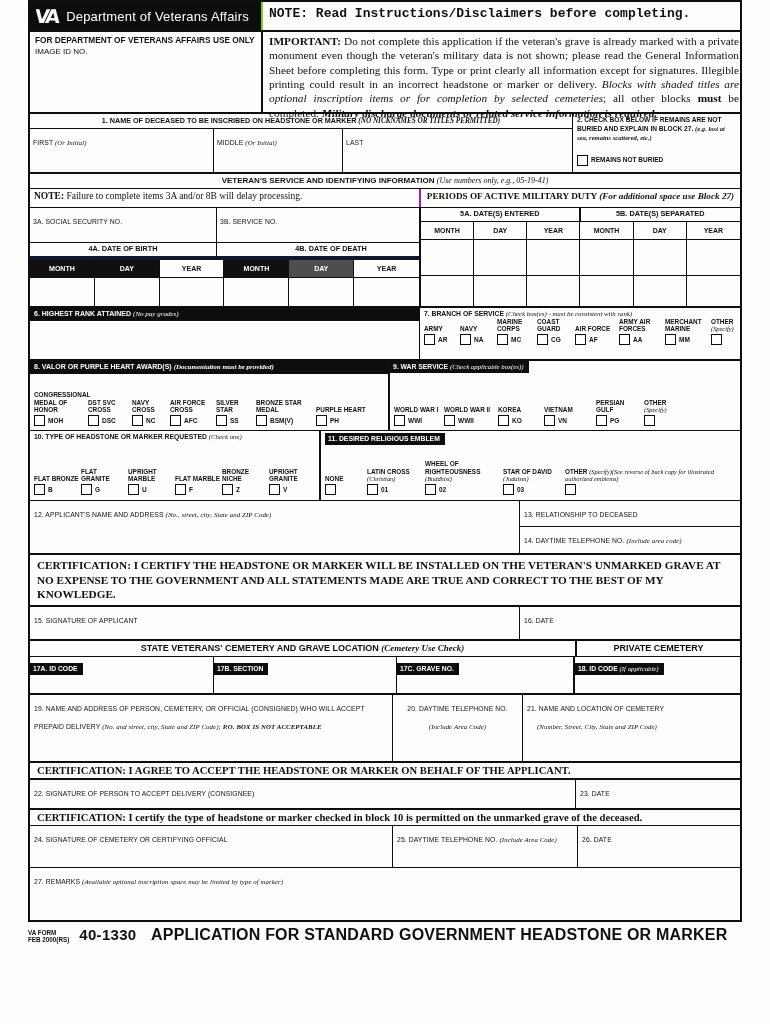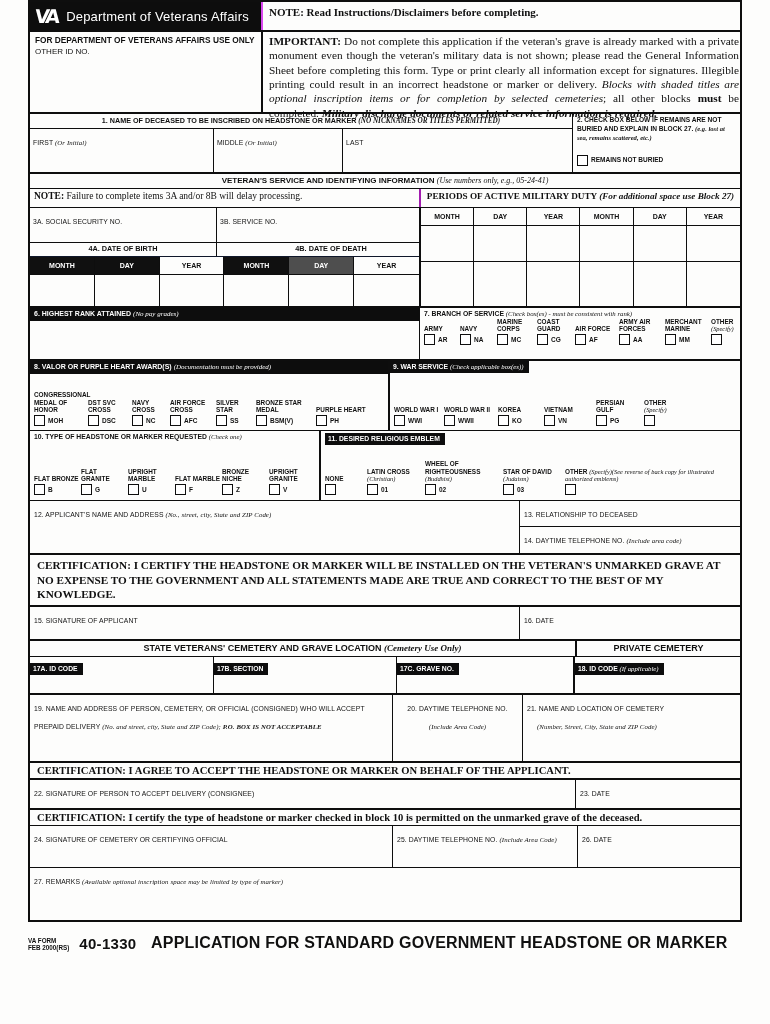--- a/index.html
+++ b/index.html
@@ -11,21 +11,21 @@
   .br1{border-right:1px solid #0e0e0e;} .br2{border-right:2px solid #0e0e0e;}
   .serif{font-family:"Liberation Serif",serif;}
   .it{font-style:italic;} .b{font-weight:bold;}
   .lbl{font-size:6.8px;line-height:1.25;letter-spacing:.1px;}
   .cell{box-sizing:border-box;padding:2px 3px;position:relative;}
   
   .hdr{height:30px;}
   .hdr-left{width:231px;background:#0d0d0d;color:#fff;display:flex;align-items:center;padding-left:5px;box-sizing:border-box;}
   .valogo{font-weight:bold;font-size:19px;letter-spacing:-3px;font-family:"DejaVu Sans",sans-serif;transform:skewX(-6deg);margin-right:9px;}
   .deptname{font-size:13px;letter-spacing:.2px;}
-  .hdr-right{flex:1;border-left:2px solid #d946ef;padding:4px 6px;font-size:11px;}
+  .hdr-right{flex:1;border-left:2px solid #84cc16;padding:4px 6px;font-size:13px;font-family:Liberation Mono, monospace;}
   .r2{height:82px;}
   .useonly{width:231px;padding:3px 5px;box-sizing:border-box;font-size:8.3px;font-weight:bold;line-height:1.3;}
   .imageid{font-weight:normal;font-size:8px;margin-top:1px;}
   .important{flex:1;border-left:2px solid #0e0e0e;padding:2px 1px 2px 6px;font-size:11.3px;line-height:1.27;text-align:justify;box-sizing:border-box;}
   
   .r3{height:60px;}
   .b1{width:542px;display:flex;flex-direction:column;}
   .b1title{height:15px;text-align:center;font-size:7.2px;font-weight:bold;padding-top:2px;box-sizing:border-box;}
   .b1fields{flex:1;display:flex;}
   .b2{flex:1;border-left:1px solid #0e0e0e;display:flex;flex-direction:column;padding:2px 4px;box-sizing:border-box;font-size:6.6px;font-weight:bold;line-height:1.35;}
@@ -35,21 +35,21 @@
   
   .svc{height:15px;text-align:center;font-size:8px;font-weight:bold;padding-top:2px;box-sizing:border-box;}
   .r5{height:19px;}
   .noteleft{width:389px;padding:2px 4px;font-size:9.5px;box-sizing:border-box;}
   .periods{flex:1;border-left:2px solid #a21caf;text-align:center;font-size:9.2px;font-weight:bold;padding-top:2px;box-sizing:border-box;}
   
   .r6{height:100px;}
   .r6l{width:389px;display:flex;flex-direction:column;}
   .r6r{flex:1;border-left:2px solid #0e0e0e;display:flex;flex-direction:column;}
   .r6a{height:34px;display:flex;border-bottom:1px solid #0e0e0e;}
-  .r6b{height:13px;display:flex;border-bottom:1px solid #0f172a;font-size:7.3px;font-weight:bold;text-align:center;gap:26px;}
+  .r6b{height:13px;display:flex;border-bottom:4px solid #0f172a;font-size:7.3px;font-weight:bold;text-align:center;gap:26px;}
   .r6c{height:17px;display:flex;border-bottom:1px solid #0e0e0e;font-size:7px;font-weight:bold;text-align:center;}
   .r6d{flex:1;display:flex;}
   .dcol{width:16.666%;box-sizing:border-box;border-right:1px solid #0e0e0e;display:flex;align-items:center;justify-content:center;}
   .dcol:last-child{border-right:none;}
   .dk{background:#101010;color:#fff;} .dk2{background:#4e4e4e;color:#fff;}
   .hd5{width:50%;box-sizing:border-box;text-align:center;font-size:7.3px;font-weight:bold;padding-top:1px;}
   .r6e{height:13px;display:flex;border-bottom:1px solid #0e0e0e;}
   .r6f{height:17px;display:flex;border-bottom:1px solid #0e0e0e;font-size:7px;font-weight:bold;}
   .r6g{height:35px;display:flex;border-bottom:1px solid #0e0e0e;}
   .r6h{flex:1;display:flex;}
@@ -95,21 +95,21 @@
   .b21{flex:1;border-left:1px solid #0e0e0e;box-sizing:border-box;padding:2px 4px;}
   .r17{height:30px;}
   .b22{width:545px;box-sizing:border-box;padding:2px 4px;}
   .b23{flex:1;border-left:1px solid #0e0e0e;padding:2px 4px;}
   .r19{height:42px;}
   .b24{width:362px;box-sizing:border-box;padding:2px 4px;}
   .b25{width:185px;border-left:1px solid #0e0e0e;box-sizing:border-box;padding:2px 4px;}
   .b26{flex:1;border-left:1px solid #0e0e0e;padding:2px 4px;}
   .r20{height:52px;padding:2px 4px;box-sizing:border-box;}
   
-  .footer{width:714px;margin:12px 0 0 28px;display:flex;align-items:flex-end;}
+  .footer{width:714px;margin:4px 0 0 28px;display:flex;align-items:center;}
   .vaform{font-size:6.3px;font-weight:bold;line-height:1.15;margin-top:3px;}
   .formnum{font-size:15px;font-weight:bold;margin-left:10px;letter-spacing:.3px;}
   .foottitle{flex:1;text-align:center;font-size:16px;font-weight:bold;letter-spacing:.2px;}
 </style>
 </head>
 <body>
 
 <div class="page">
 
 
@@ -122,21 +122,21 @@
       </div>
       <div class="hdr-right serif">
         <span class="b">NOTE:</span>
         <span class="b">Read Instructions/Disclaimers before completing.</span>
       </div>
     </div>
 
     <div class="row r2 bb2">
       <div class="useonly">
         <div>FOR DEPARTMENT OF VETERANS AFFAIRS USE ONLY</div>
-        <div class="imageid">OTHER ID NO.</div>
+        <div class="imageid">IMAGE ID NO.</div>
       </div>
       <div class="important serif">
         <span class="b">IMPORTANT:</span>
         <span>Do not complete this application if the veteran's grave is already marked with a private monument even though the veteran's military data is not shown; please read the General Information Sheet before completing this form. Type or print clearly all information except for signatures. Illegible printing could result in an incorrect headstone or marker or delivery. </span><span class="it">Blocks with shaded titles are optional inscription items or for completion by selected cemeteries</span><span>; all other blocks </span><span class="b">must</span><span> be completed. </span><span class="b it">Military discharge documents or related service information is required.</span>
       </div>
     </div>
 
     <div class="row r3 bb2">
       <div class="b1">
         <div class="b1title bb1">
@@ -159,21 +159,21 @@
           <span>2.  CHECK BOX BELOW IF REMAINS ARE NOT BURIED AND EXPLAIN IN BLOCK 27. </span><span class="serif it">(e.g. lost at sea, remains scattered, etc.)</span>
         </div>
         <div class="cbrow" style="margin-top:auto;margin-bottom:4px">
           <span class="cb"></span>
           <span class="code">REMAINS NOT BURIED</span>
         </div>
       </div>
     </div>
 
     <div class="svc bb1">
-      <span>VETERAN'S SERVICE AND IDENTIFYING INFORMATION </span><span class="serif it" style="font-weight:normal">(Use numbers only, e.g., 05-24-41)</span>
+      <span>VETERAN'S SERVICE AND IDENTIFYING INFORMATION </span><span class="serif it" style="font-weight:normal">(Use numbers only, e.g., 05-19-41)</span>
     </div>
 
     <div class="row r5 bb1">
       <div class="noteleft serif">
         <span class="b">NOTE:</span><span>  Failure to complete items 3A and/or 8B will delay processing.</span>
       </div>
       <div class="periods serif">
         <span>PERIODS OF ACTIVE MILITARY DUTY </span><span class="it">(For additional space use Block 27)</span>
       </div>
     </div>
@@ -203,20 +203,24 @@
         <div class="r6d">
           <div class="dcol"></div>
           <div class="dcol"></div>
           <div class="dcol"></div>
           <div class="dcol"></div>
           <div class="dcol"></div>
           <div class="dcol"></div>
         </div>
       </div>
       <div class="r6r">
+        <div class="r6e">
+          <div class="hd5 br2">5A. DATE(S) ENTERED</div>
+          <div class="hd5">5B. DATE(S) SEPARATED</div>
+        </div>
         <div class="r6f">
           <div class="dcol">MONTH</div>
           <div class="dcol">DAY</div>
           <div class="dcol br2">YEAR</div>
           <div class="dcol">MONTH</div>
           <div class="dcol">DAY</div>
           <div class="dcol">YEAR</div>
         </div>
         <div class="r6g">
           <div class="dcol"></div>
@@ -305,21 +309,21 @@
                 <span class="cb"></span>
               </div>
             </div>
         </div>
       </div>
     </div>
 
     <div class="row r8 bb1">
       <div class="r8l">
         <div class="chipfull">
-          <span>8. VALOR OR PURPLE HEART AWARD(S)  </span><span class="serif it" style="font-weight:normal">(Documentation must be provided)</span>
+          <span>8. VALOR OR PURPLE HEART AWARD(S)  </span><span class="serif it" style="font-weight:bold">(Documentation must be provided)</span>
         </div>
         <div class="optrow pad" style="flex:1;align-items:flex-end;padding-bottom:4px">
           <div class="optcol" style="width:54px">
               <div class="optlbl">CONGRESSIONAL MEDAL OF HONOR</div>
               <div class="cbrow">
                 <span class="cb"></span>
                 <span class="code">MOH</span>
               </div>
             </div>
           <div class="optcol" style="width:44px">
@@ -532,21 +536,21 @@
       <div class="sig15">
         <span class="lbl">15. SIGNATURE OF APPLICANT</span>
       </div>
       <div class="date16">
         <span class="lbl">16. DATE</span>
       </div>
     </div>
 
     <div class="row r13 bb1">
       <div class="statehd">
-        <span>STATE VETERANS' CEMETERY AND GRAVE LOCATION </span><span class="serif it">(Cemetery Use Only)</span>
+        <span>STATE VETERANS' CEMETERY AND GRAVE LOCATION </span><span class="serif it">(Cemetery Use Check)</span>
       </div>
       <div class="privhd">PRIVATE CEMETERY</div>
     </div>
 
     <div class="row r14 bb2">
       <div class="c17 br1" style="width:184px">
         <span class="chip">17A. ID CODE</span>
       </div>
       <div class="c17 br1" style="width:183px">
         <span class="chip">17B. SECTION</span>

